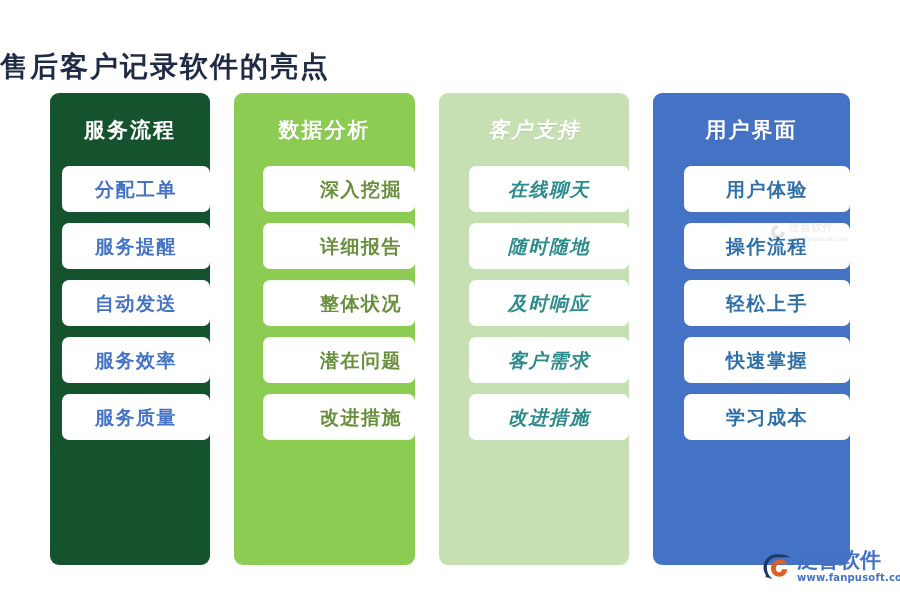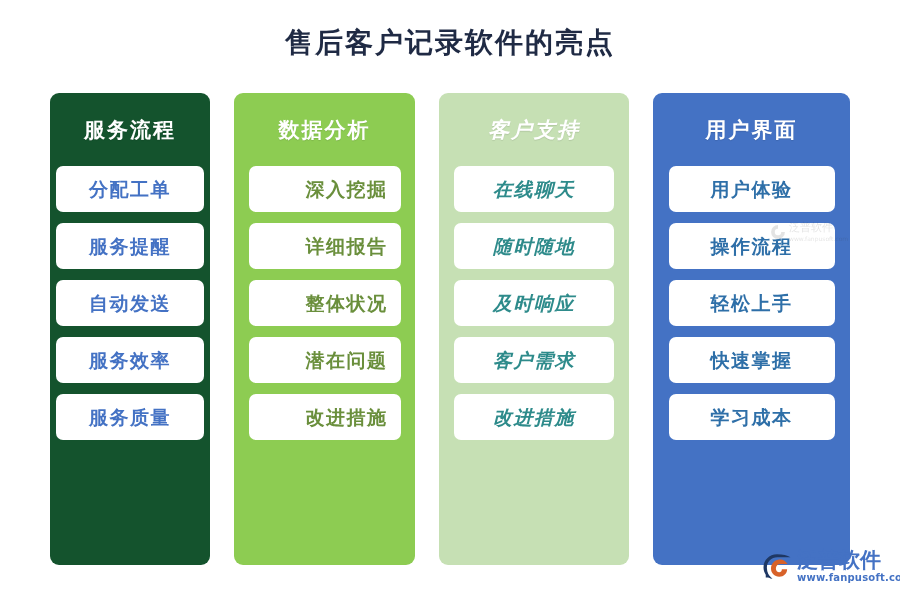--- a/index.html
+++ b/index.html
@@ -16,24 +16,24 @@
   }
   #canvas {
     position: relative;
     width: 900px;
     height: 600px;
   }
 
   
   .page-title {
     position: absolute;
-    top: 24px;
+    top: 48px;
     left: 0;
     width: 900px;
-    text-align: center;
+    text-align: left;
     font-size: 28px;
     font-weight: bold;
     letter-spacing: 2px;
     color: #1f2a44;
     font-family: "DejaVu Serif", "Liberation Serif", serif;
   }
 
   
   .columns {
     position: absolute;
@@ -68,21 +68,21 @@
     line-height: 73px;
     text-align: center;
     font-family: "DejaVu Serif", "Liberation Serif", serif;
     text-shadow: 0 1px 1px rgba(0,0,0,0.10);
   }
 
   .card-list {
     width: 100%;
     display: flex;
     flex-direction: column;
-    align-items: center;
+    align-items: flex-end;
     gap: 11px;
   }
 
   .card {
     background: #ffffff;
     border-radius: 7px;
     height: 46px;
     line-height: 46px;
     text-align: center;
     font-size: 19px;

